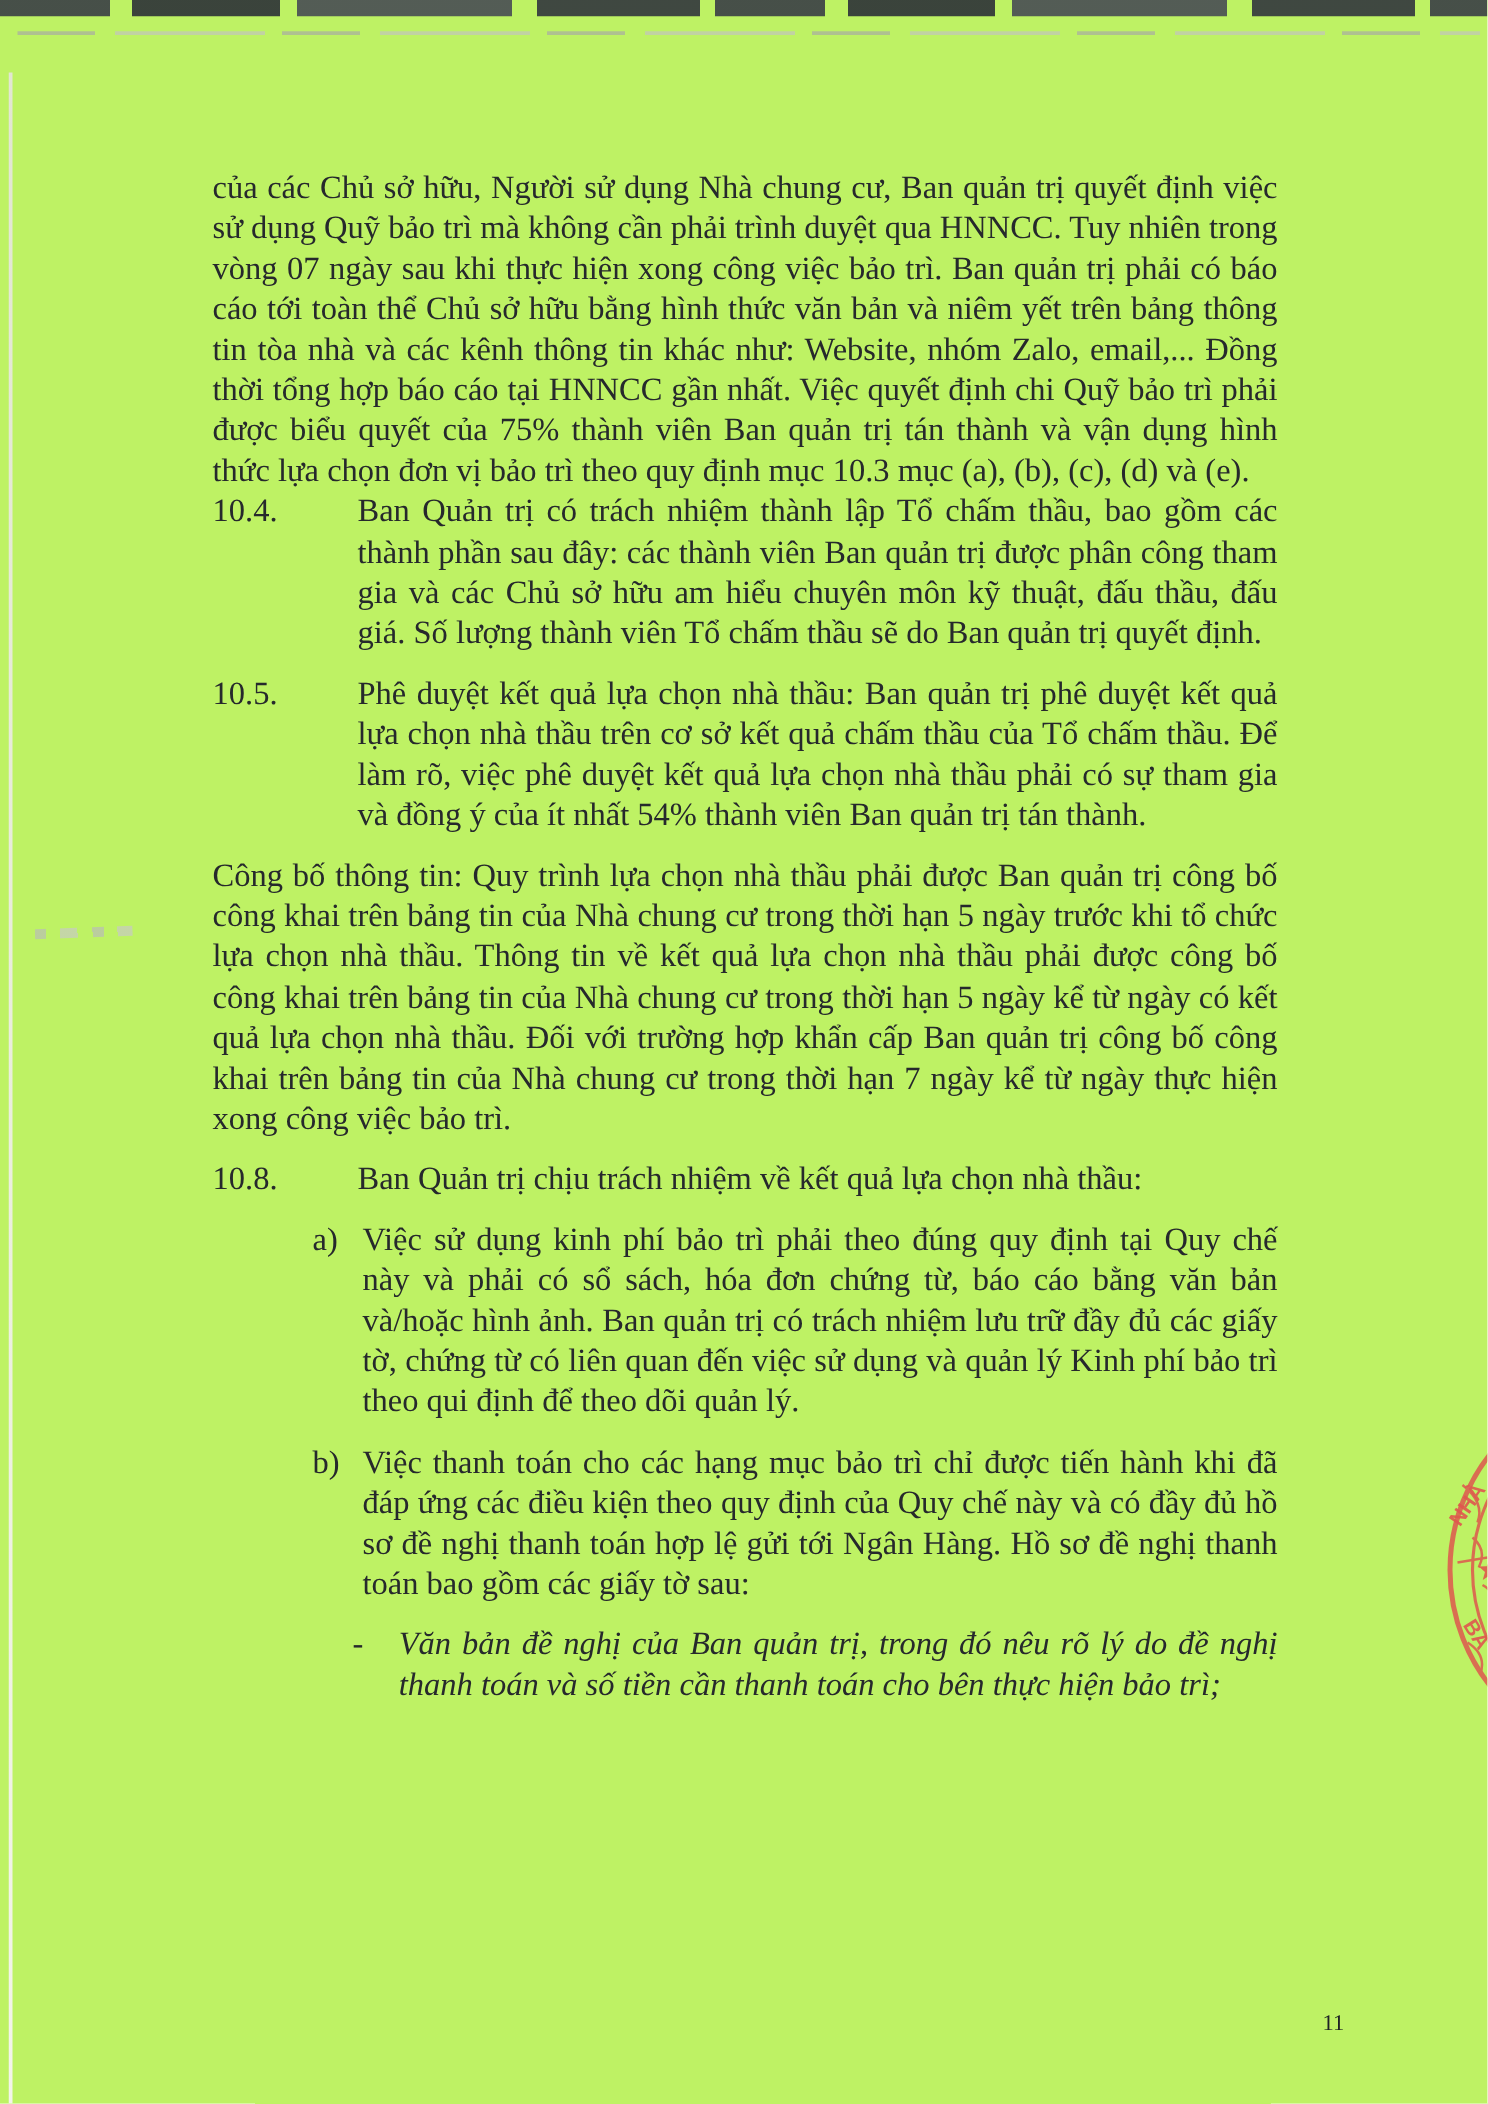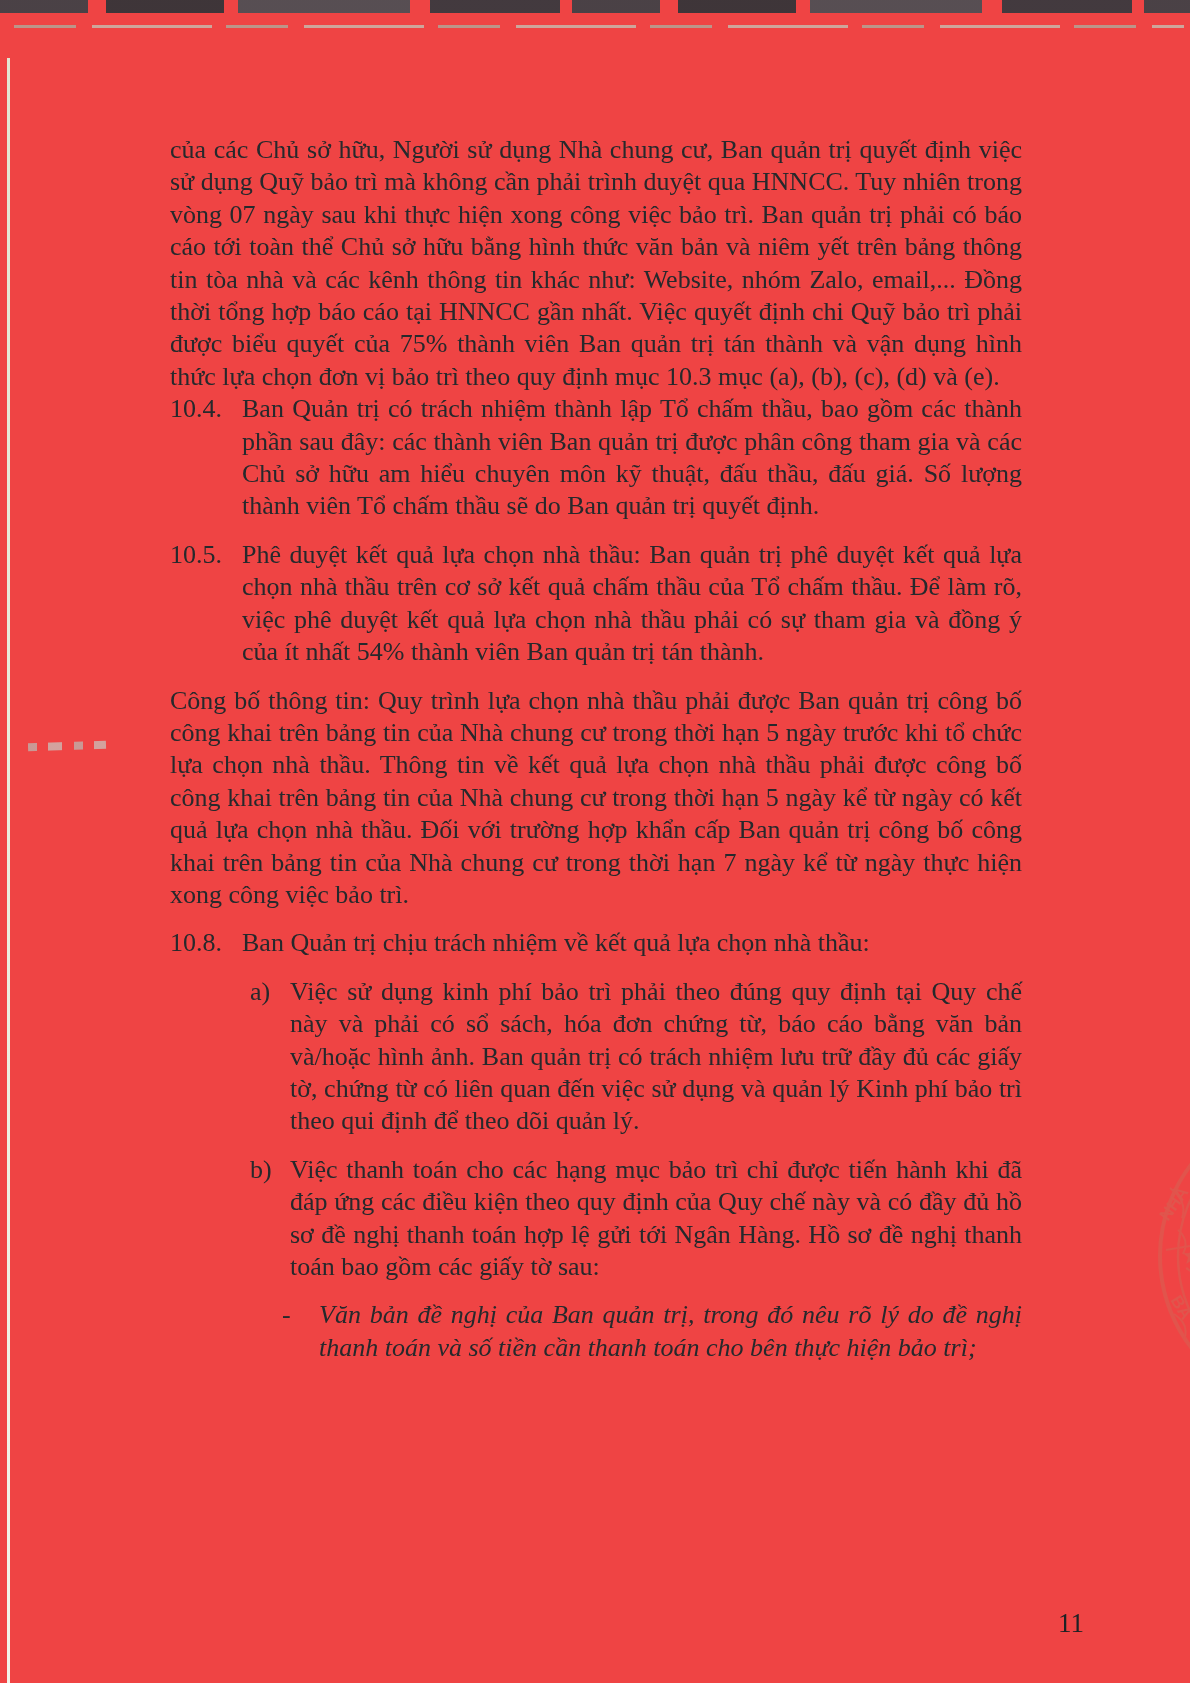--- a/index.html
+++ b/index.html
@@ -4,21 +4,21 @@
 <style>
   html, body {
     margin: 0;
     padding: 0;
     background: #ffffff;
   }
   .page {
     position: relative;
     width: 1190px;
     height: 1683px;
-    background: #ef4444;
+    background: #bef264;
     overflow: hidden;
     font-family: "Liberation Serif", "DejaVu Serif", serif;
     color: #26292c;
   }
   
   .scan-top-1 {
     position: absolute;
     top: 0; left: 0; right: 0;
     height: 13px;
     background: repeating-linear-gradient(90deg,
@@ -63,20 +63,21 @@
     line-height: 32.4px;
   }
   .content p { margin: 0; }
   .continuation {
     margin: 0 0 16px 117px;
     text-align: justify;
   }
   .section {
     display: flex;
     margin-bottom: 16px;
+    gap: 44px;
   }
   .sec-num {
     flex: none;
     width: 72px;
   }
   .sec-text {
     flex: 1;
     text-align: justify;
   }
   .subitem {
@@ -101,21 +102,21 @@
   }
   .dash-text {
     flex: 1;
     text-align: justify;
     font-style: italic;
   }
   .page-number {
     position: absolute;
     left: 1058px;
     top: 1608px;
-    font-size: 27px;
+    font-size: 18px;
     color: #1e2225;
     font-family: "Liberation Serif", "DejaVu Serif", serif;
   }
   .stamp {
     position: absolute;
     left: 1070px;
     top: 1118px;
   }
 </style>
 </head>

